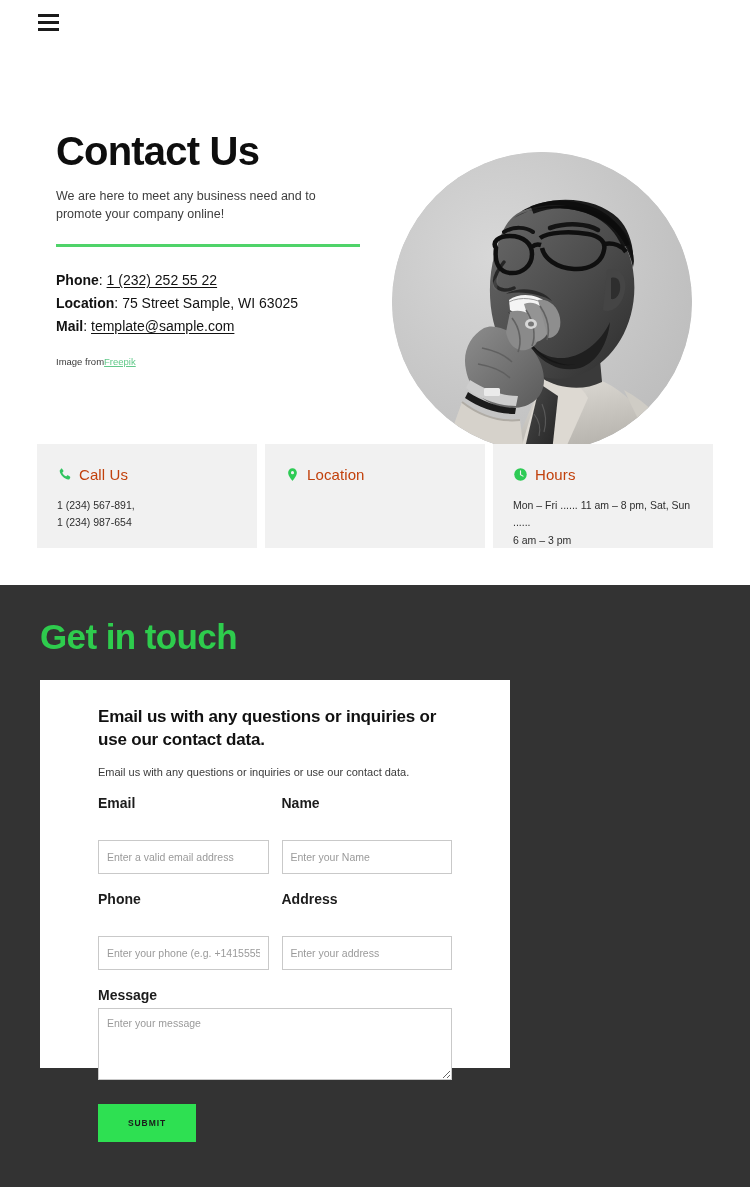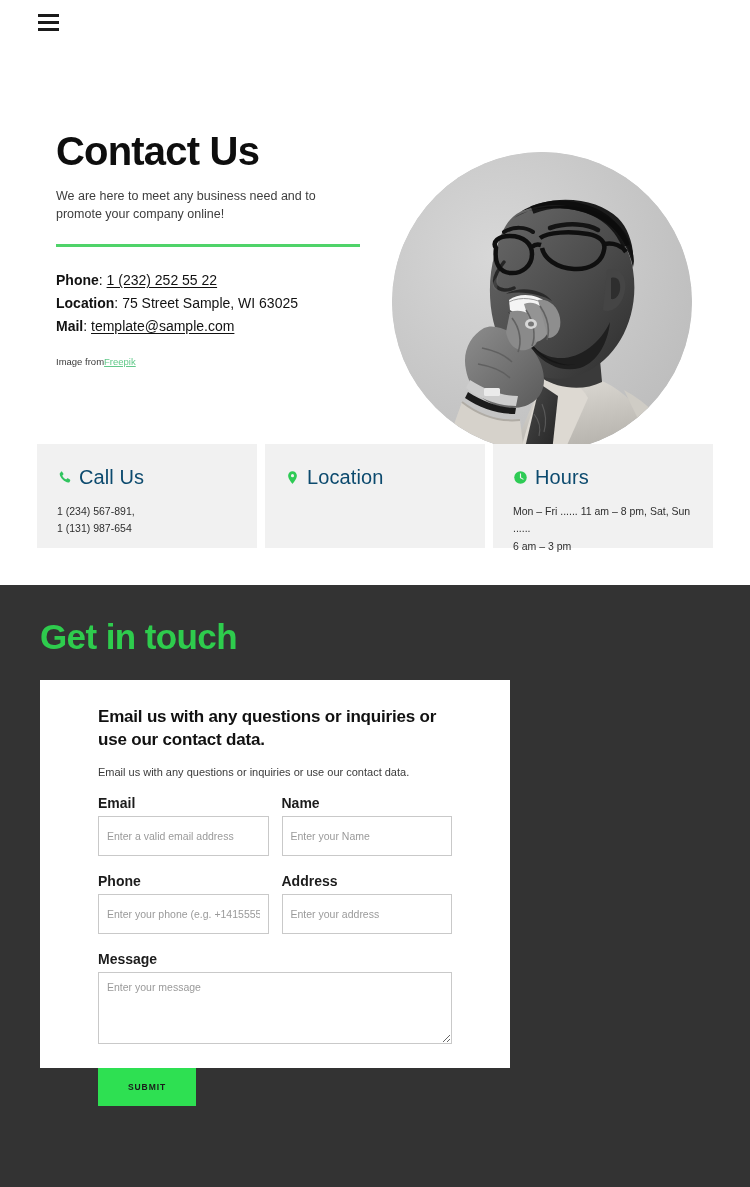--- a/index.html
+++ b/index.html
@@ -72,21 +72,21 @@
   .cards {
     position: absolute; left: 37px; top: 444px;
     width: 676px; height: 104px;
     display: flex; gap: 8px;
   }
   .card {
     flex: 1 1 0; background: #f1f1f1; padding: 22px 20px 0 20px;
   }
   .card-head { display: flex; align-items: center; gap: 7px; }
   .card-icon { width: 15px; height: 17px; flex: none; display:block; }
-  .card-title { font-size: 20px; color: #0c4a6e; letter-spacing: 0.1px; }
+  .card-title { font-size: 15px; color: #c2410c; letter-spacing: 0.1px; }
   .card-body {
     margin-top: 14px; font-size: 10.5px; color: #2e2e2e; line-height: 1.65;
   }
 
   
   .dark {
     position: absolute; left: 0; top: 585px; width: 750px; height: 602px;
     background: #333333;
   }
   .get-in-touch {
@@ -112,21 +112,21 @@
   .field { flex: 1 1 0; }
   .field.full { flex: 1 1 100%; }
   .field-label {
     font-size: 14px; font-weight: 700; color: #1c1c1c; margin-bottom: 5px; display:block;
   }
   .field input, .field textarea {
     width: 100%; border: 1px solid #c9c9c9; background: #fff;
     font-family: "Liberation Sans", sans-serif; font-size: 10.5px;
     color: #222; padding: 7px 8px; outline: none; border-radius: 0;
   }
-  .field input { height: 40px; }
+  .field input { height: 34px; margin-top: 24px; }
   .field textarea { height: 72px; resize: vertical; line-height: 1.4; }
   .field input::placeholder, .field textarea::placeholder { color: #9a9a9a; }
 
   .submit-wrap { margin-top: 20px; }
   .submit-btn {
     width: 98px; height: 38px; border: none; background: #2ee052;
     color: #1a1a1a; font-family: "Liberation Sans", sans-serif;
     font-size: 8.5px; font-weight: 700; letter-spacing: 0.9px;
     cursor: pointer; border-radius: 0;
   }
@@ -276,21 +276,21 @@
 
     <div class="card">
       <div class="card-head">
         <svg class="card-icon" viewBox="0 0 24 24">
           <path d="M6.6 2.5c.6-.3 1.4-.1 1.8.5l1.7 2.6c.4.6.3 1.4-.2 1.9l-1 .9c-.3.3-.4.7-.2 1 .5 1.1 1.3 2.2 2.3 3.2 1 1 2.1 1.8 3.2 2.3.4.2.8 0 1-.2l.9-1c.5-.5 1.3-.6 1.9-.2l2.6 1.7c.6.4.8 1.2.5 1.8l-1 2c-.4.8-1.2 1.2-2.1 1.1-2.9-.3-6.2-2.1-8.9-4.8C6.4 12.6 4.6 9.3 4.3 6.4c-.1-.9.3-1.7 1.1-2.1z" fill="#30c45f"></path>
         </svg>
         <span class="card-title">Call Us</span>
       </div>
       <div class="card-body">
         <div>1 (234) 567-891,</div>
-        <div>1 (131) 987-654</div>
+        <div>1 (234) 987-654</div>
       </div>
     </div>
 
     <div class="card">
       <div class="card-head">
         <svg class="card-icon" viewBox="0 0 24 24">
           <path d="M12 2c-3.9 0-7 3.1-7 7 0 5.2 7 13 7 13s7-7.8 7-13c0-3.9-3.1-7-7-7zm0 9.5A2.5 2.5 0 1 1 12 6.5a2.5 2.5 0 0 1 0 5z" fill="#2ecb55"></path>
         </svg>
         <span class="card-title">Location</span>
       </div>

